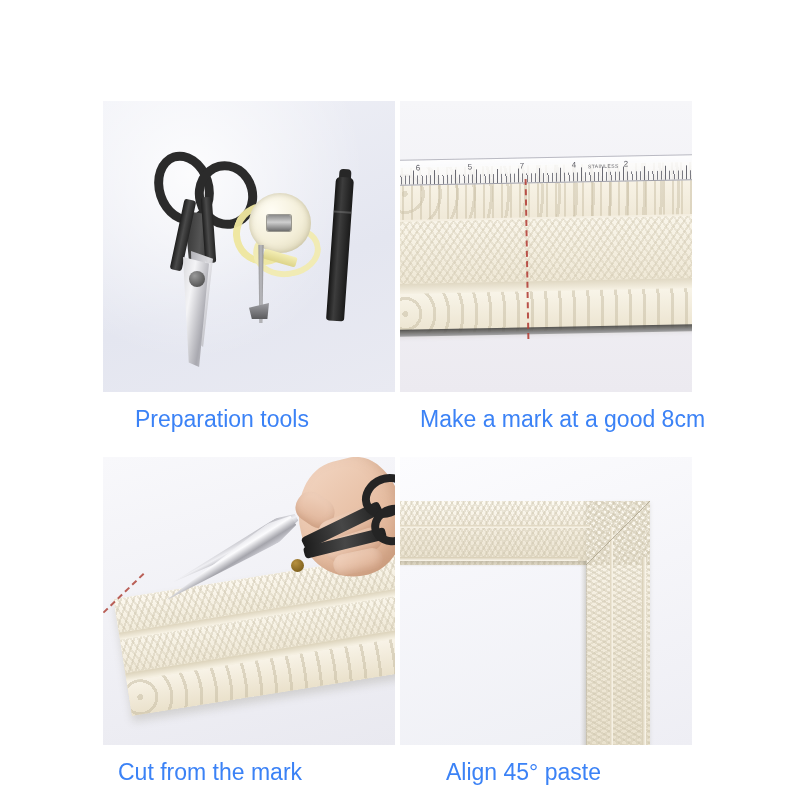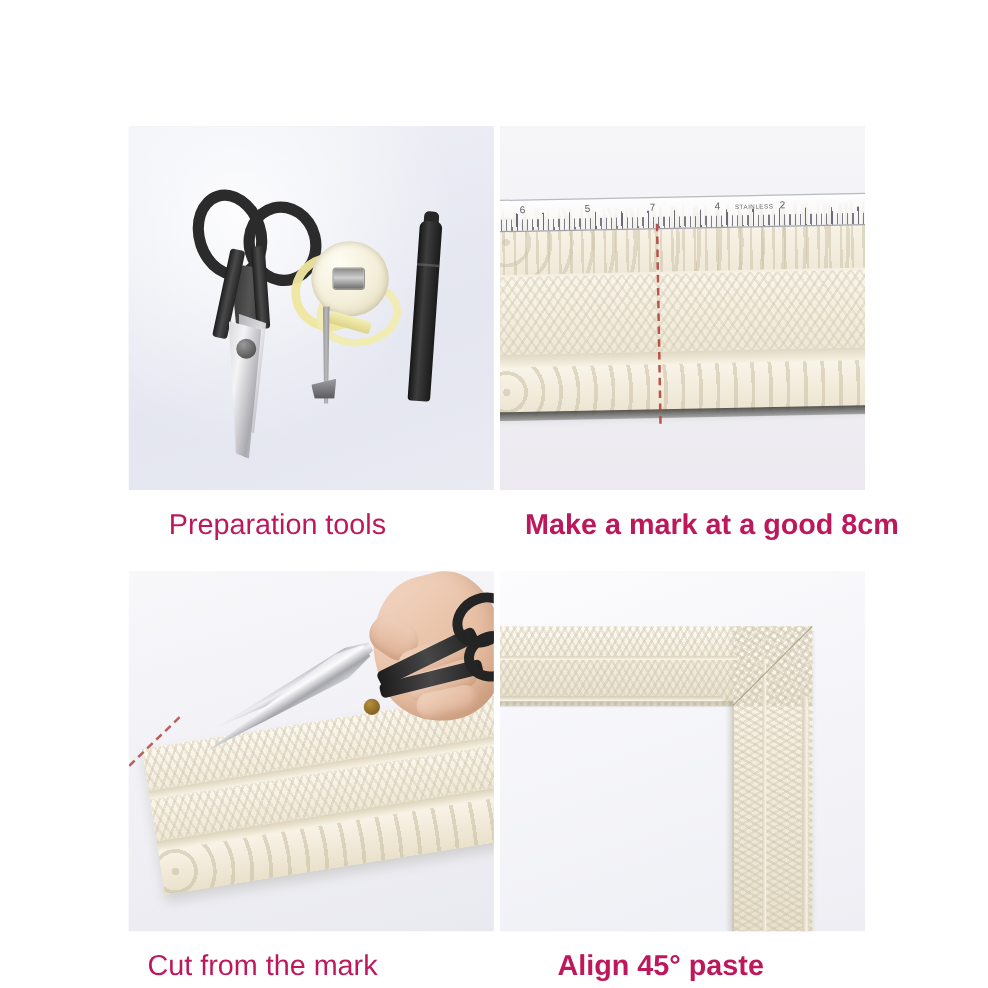--- a/index.html
+++ b/index.html
@@ -68,26 +68,26 @@
     background: #e9e9f1;
   }
   .step.r1 .photo { height: 288px; }
 
   .caption {
     height: 54px;
     display: flex;
     align-items: center;
     padding-left: 32px;
     box-sizing: border-box;
-    color: #be185d;
+    color: #3b82f6;
     font-size: 23px;
     white-space: nowrap;
     background: #ffffff;
   }
-  .step.c1 .caption { padding-left: 20px; font-weight: bold; }
+  .step.c1 .caption { padding-left: 20px; }
   .step.r1.c1 .caption { padding-left: 46px; }
   .step.r1.c0 .caption { padding-left: 15px; }
 
   
   .p1 { background: linear-gradient(150deg,#eef0f6 0%, #e7e8f1 45%, #edeef4 100%); }
   .p1 .tabletop {
     position: absolute; inset: 0;
     background:
       radial-gradient(ellipse at 30% 25%, rgba(255,255,255,.85), rgba(255,255,255,0) 60%),
       linear-gradient(160deg,#f0f1f7 0%, #e4e6f0 60%, #e9eaf2 100%);

